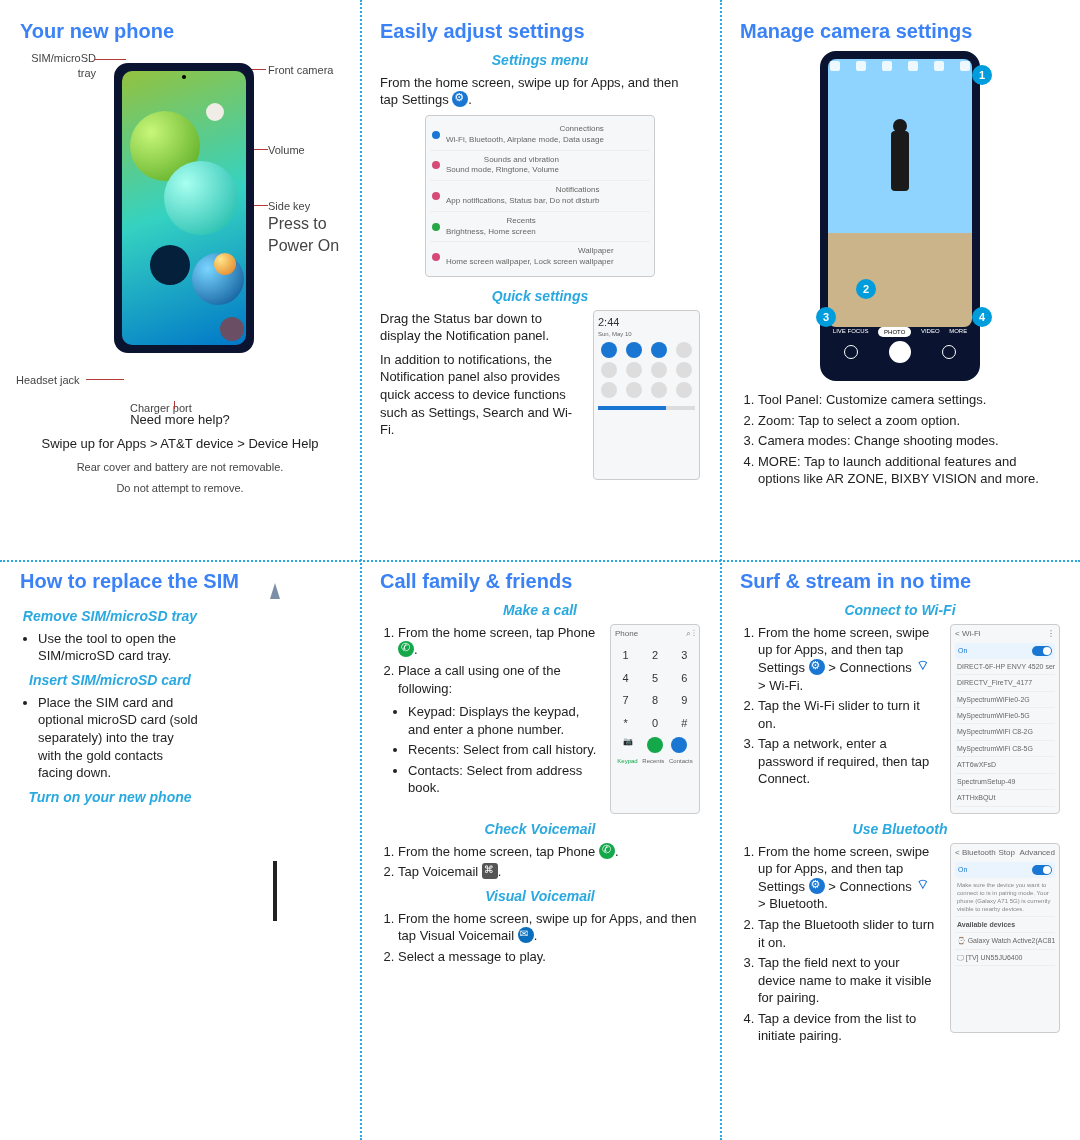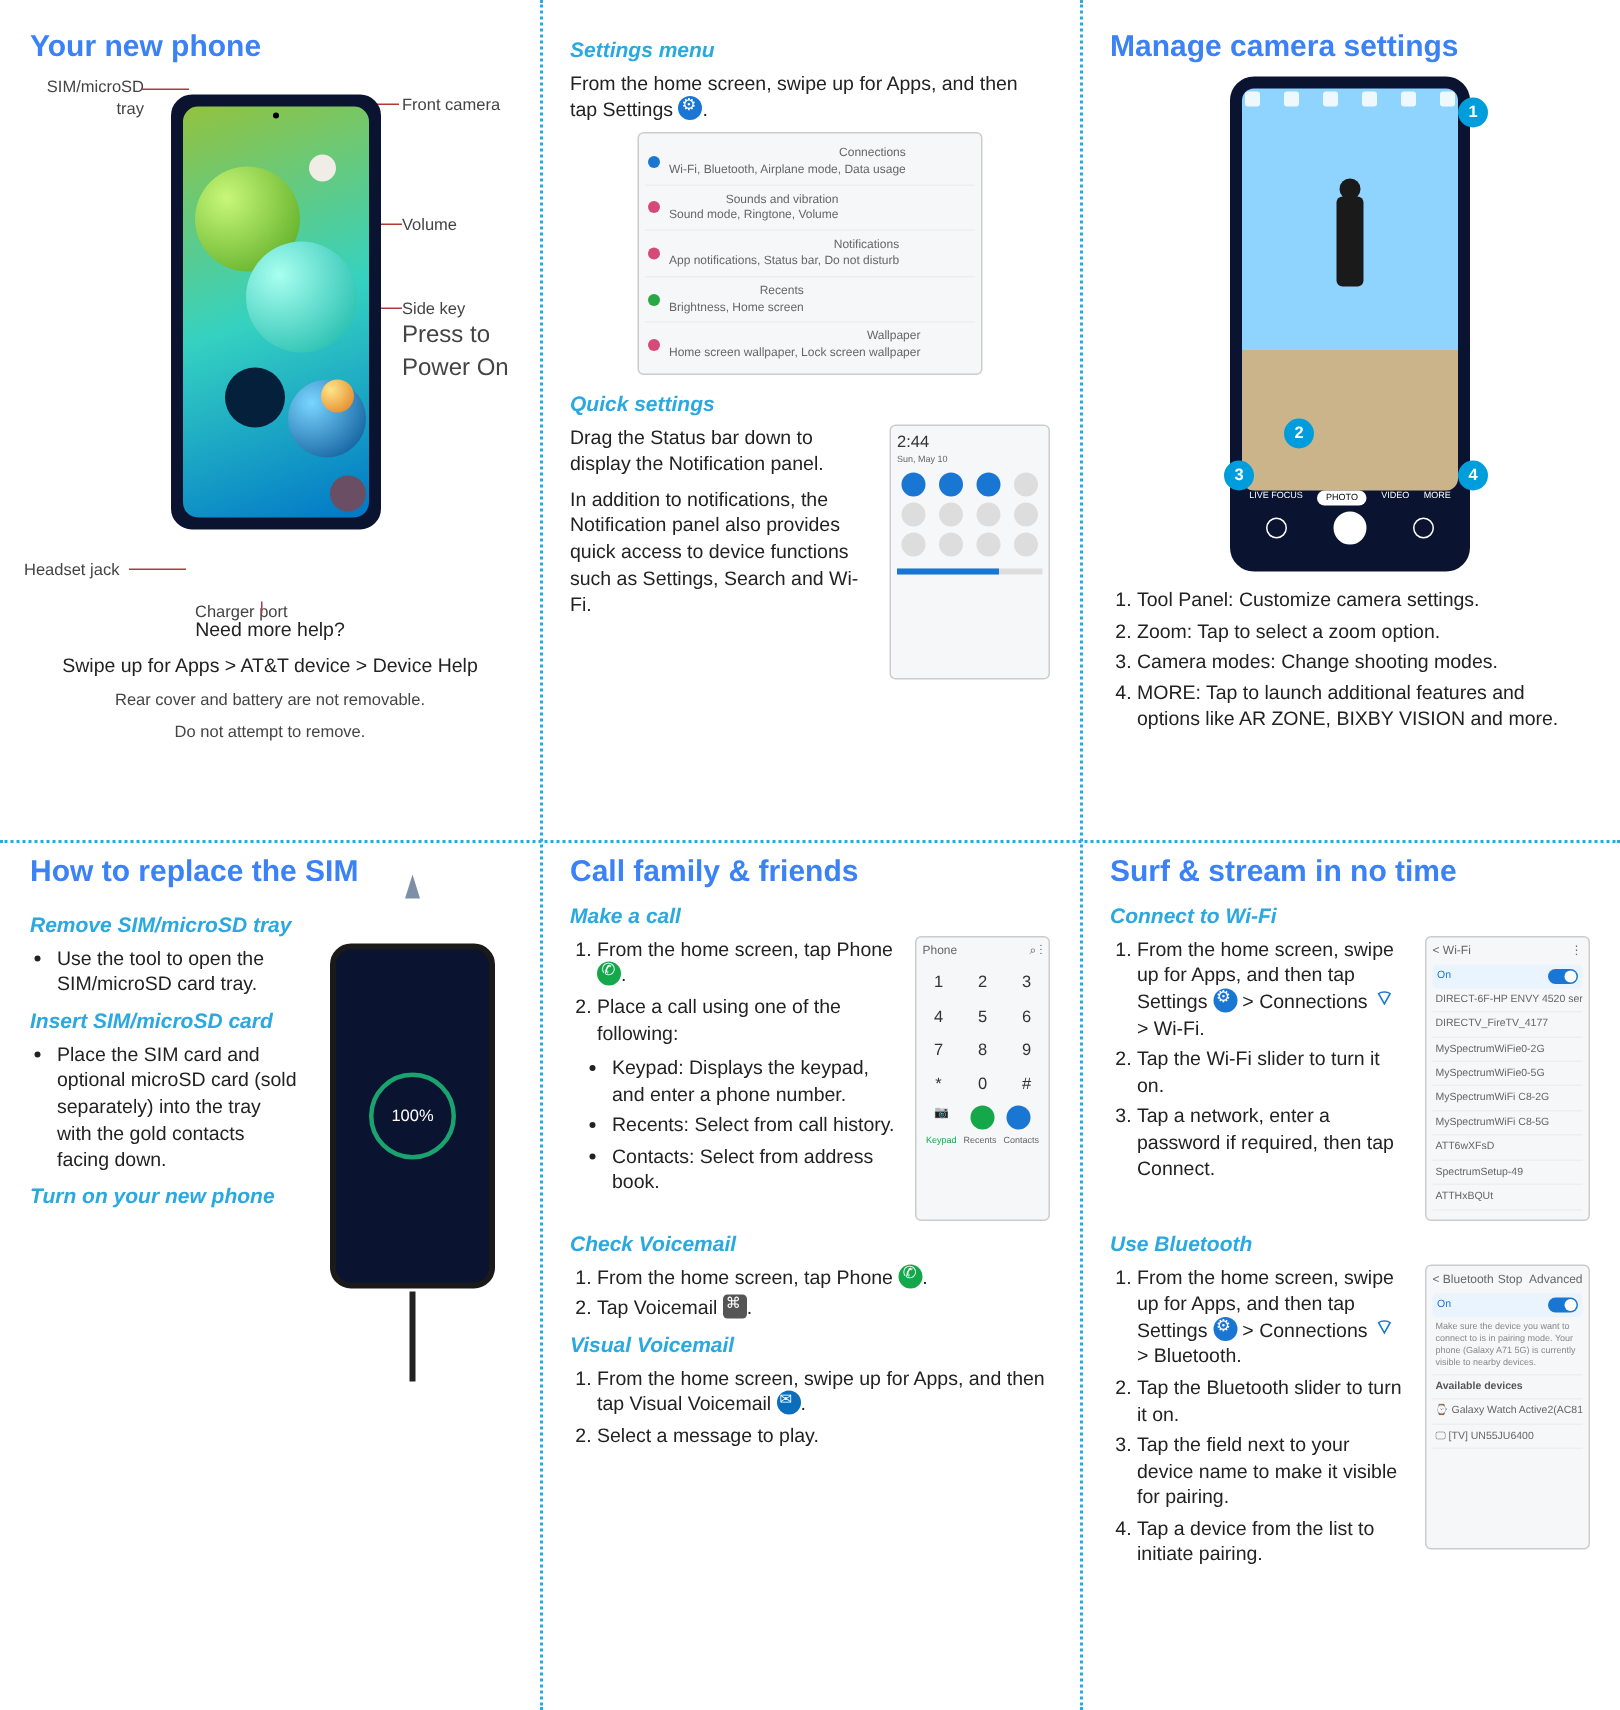--- a/index.html
+++ b/index.html
@@ -45,20 +45,21 @@
     font-weight: 600;
     margin-bottom: 6px;
   }
   h2.sub {
     color: #2aa9e0;
     font-style: italic;
     font-weight: 600;
     font-size: 14px;
     margin-top: 6px;
     margin-bottom: 4px;
+    text-align: center;
   }
   p { margin-bottom: 6px; }
   ol { padding-left: 18px; margin-bottom: 6px; }
   ol li { margin-bottom: 3px; }
   ul { list-style: disc; padding-left: 18px; margin-bottom: 6px; }
   ul li { margin-bottom: 3px; }
   .b { font-weight: 400; text-align: right; }
   .center { text-align: center; }
   .small { font-size: 11px; color: #444; }
 
@@ -236,20 +237,21 @@
     </div>
     <p class="center">Need more help?</p>
     <p class="center">
       <span>Swipe up for </span><span class="b">Apps &gt; AT&amp;T</span><span> device </span><span class="b">&gt; Device Help</span>
     </p>
     <p class="center small" style="margin-top:8px;">Rear cover and battery are not removable.</p>
     <p class="center small">Do not attempt to remove.</p>
   </div>
 
   <div class="cell">
+    <h1 class="sect">Easily adjust settings</h1>
     <h2 class="sub">Settings menu</h2>
     <p>
       <span>From the home screen, swipe up for </span><span class="b">Apps</span><span>, and then tap </span><span class="b">Settings</span>
       <span class="icn icn-gear"></span>.
     </p>
     <div class="mini settings-list" style="width:230px;margin:4px auto 10px;">
       <div class="row">
           <span class="dot" style="background:#1976d2"></span>
           <div>
             <div class="b">Connections</div>
@@ -366,23 +368,20 @@
             <li>Use the tool to open the SIM/microSD card tray.</li>
           </ul>
         <h2 class="sub">Insert SIM/microSD card</h2>
         <ul>
             <li>Place the SIM card and optional microSD card (sold separately) into the tray with the gold contacts facing down.</li>
           </ul>
         <h2 class="sub">Turn on your new phone</h2>
       </div>
       <div style="flex:none;width:130px;position:relative;padding-top:28px;">
         <div class="pin"></div>
-        <div class="chargephone">
-          <div class="ring">100%</div>
-        </div>
         <div class="cord" style="bottom:auto;top:260px;"></div>
       </div>
     </div>
   </div>
 
   <div class="cell">
     <h1 class="sect">Call family &amp; friends</h1>
     <h2 class="sub">Make a call</h2>
     <div class="row2">
       <div class="col">

